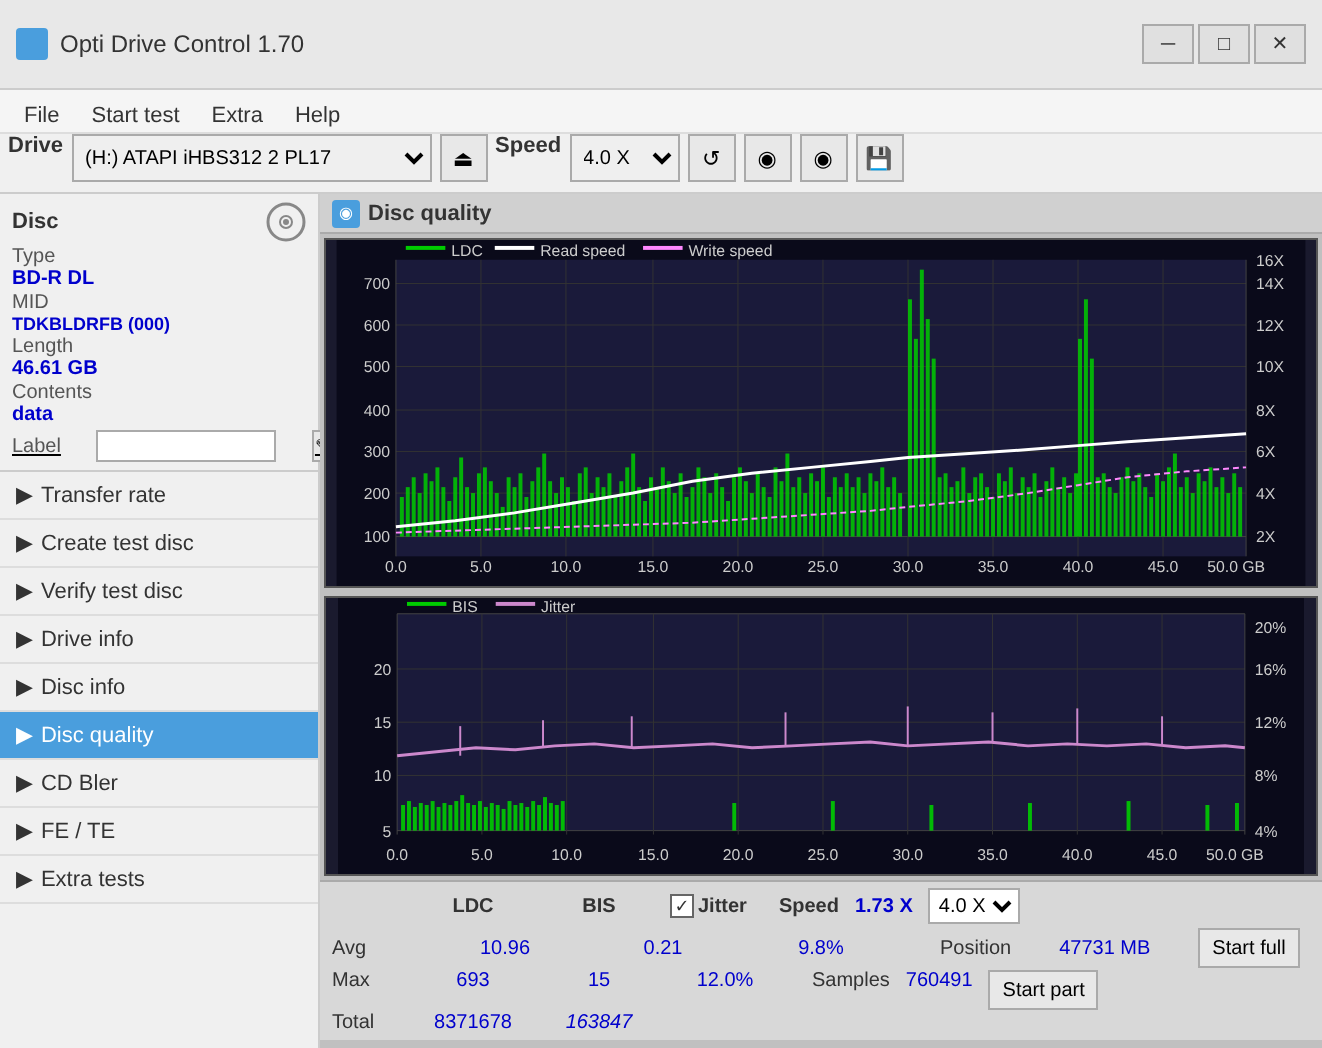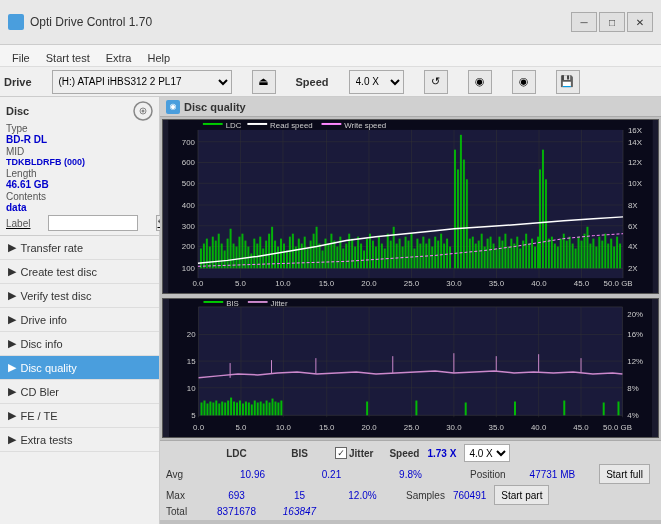--- a/index.html
+++ b/index.html
@@ -68,21 +68,21 @@
     .checkbox { width: 12px; height: 12px; border: 1px solid #666; background: white; display: flex; align-items: center; justify-content: center; }
     .checkbox-checked { font-size: 9px; color: #333; }
     
     .speed-result { font-size: 10px; color: #0000cc; font-weight: bold; }
     .speed-dropdown { height: 18px; font-size: 10px; border: 1px solid #aaa; background: white; }
     .start-btn { height: 20px; padding: 0 6px; font-size: 10px; background: #e8e8e8; border: 1px solid #aaa; cursor: pointer; }
     .position-label { font-size: 10px; color: #333; }
     .position-val { font-size: 10px; color: #0000cc; }
     
     
-    .top-toolbar { display: flex; align-items: center; background: #f0f0f0; height: 30px; border-bottom: 1px solid #ccc; padding: 0 4px; gap: 20px; }
+    .top-toolbar { display: flex; background: #f0f0f0; height: 30px; border-bottom: 1px solid #ccc; padding: 0 4px; gap: 4px; }
     .toolbar-label { font-size: 11px; font-weight: bold; color: #333; }
     .toolbar-drive-select { height: 24px; font-size: 10px; border: 1px solid #aaa; padding: 0 2px; min-width: 180px; }
     .toolbar-btn { width: 24px; height: 24px; border: 1px solid #aaa; background: #e8e8e8; display: flex; align-items: center; justify-content: center; cursor: pointer; font-size: 11px; }
     .toolbar-speed-select { height: 24px; font-size: 10px; border: 1px solid #aaa; min-width: 55px; padding: 0 2px; }
     
     
     .grid-line { stroke: #444; stroke-width: 0.5; }
     .axis-label { fill: #ccc; font-size: 8px; font-family: sans-serif; }
     .right-axis-label { fill: #ccc; font-size: 8px; font-family: sans-serif; }
   </style>
@@ -551,21 +551,21 @@
           <div style="display:flex; gap:24px; align-items:center; margin-bottom:1px;">
             <span class="stats-label">Avg</span>
             <span class="stats-val" style="width:55px; text-align:center;">10.96</span>
             <span class="stats-val" style="width:55px; text-align:center;">0.21</span>
             <span class="stats-val" style="width:55px; text-align:center;">9.8%</span>
             <span class="position-label" style="margin-left:8px;">Position</span>
             <span class="position-val">47731 MB</span>
             <button class="start-btn">Start full</button>
           </div>
 
-          <div style="display:flex; gap:8px; align-items:center; margin-bottom:1px;">
+          <div style="display:flex; gap:8px; margin-bottom:1px;">
             <span class="stats-label">Max</span>
             <span class="stats-val" style="width:55px; text-align:center;">693</span>
             <span class="stats-val" style="width:55px; text-align:center;">15</span>
             <span class="stats-val" style="width:55px; text-align:center;">12.0%</span>
             <span class="position-label" style="margin-left:8px;">Samples</span>
             <span class="position-val">760491</span>
             <button class="start-btn">Start part</button>
           </div>
 
           <div style="display:flex; gap:8px; align-items:center;">

